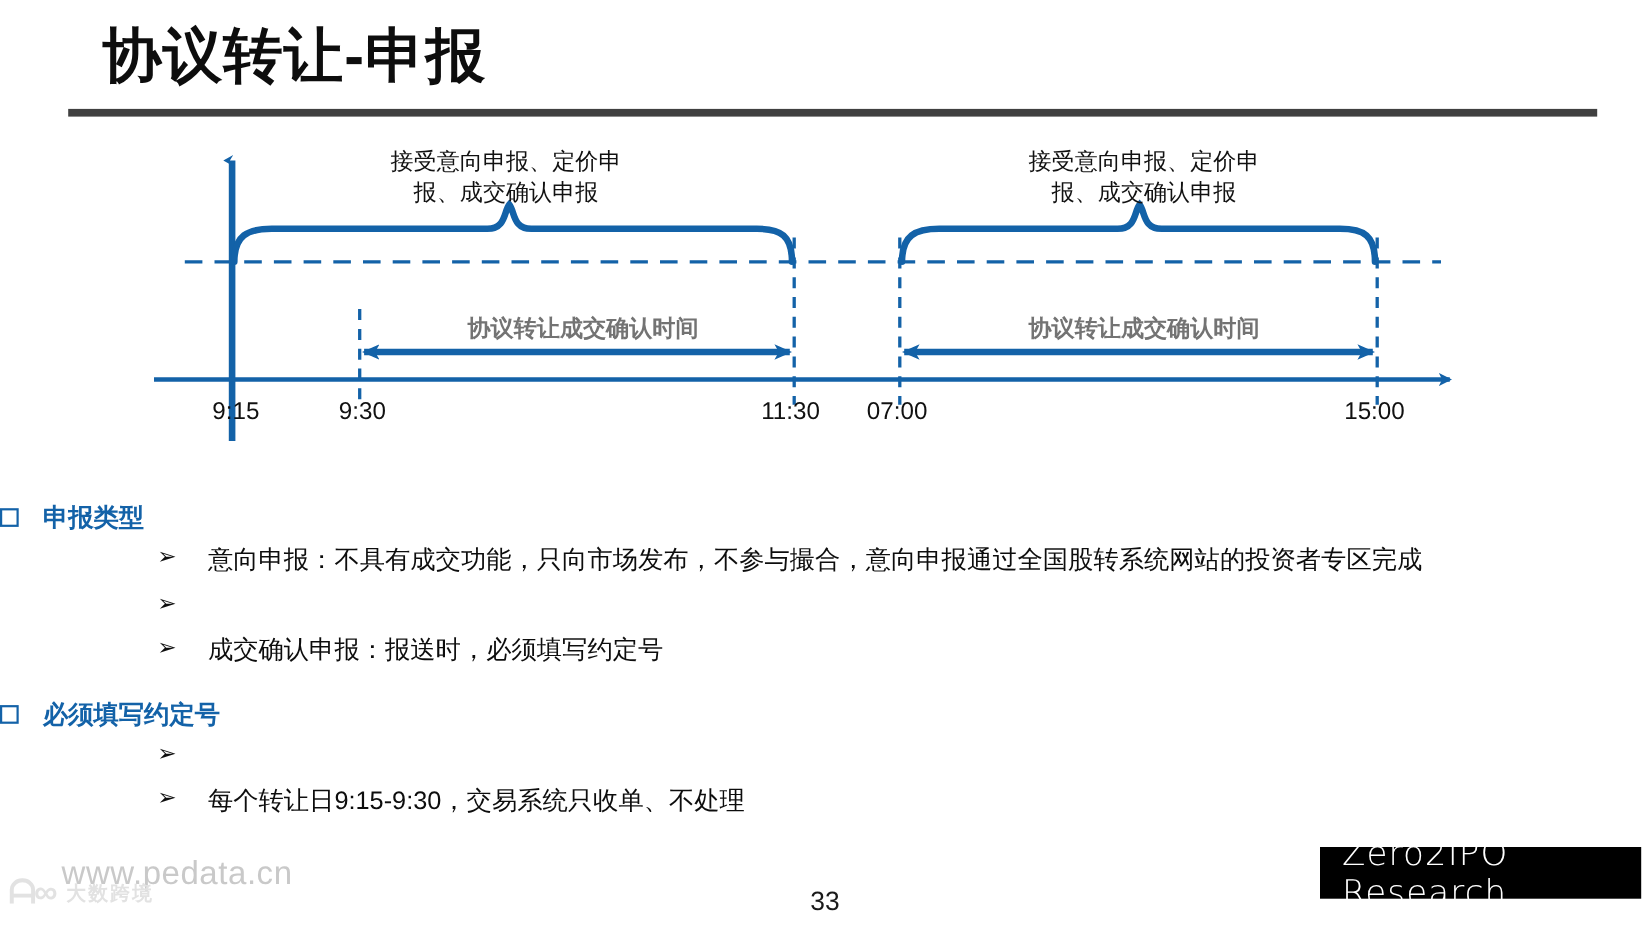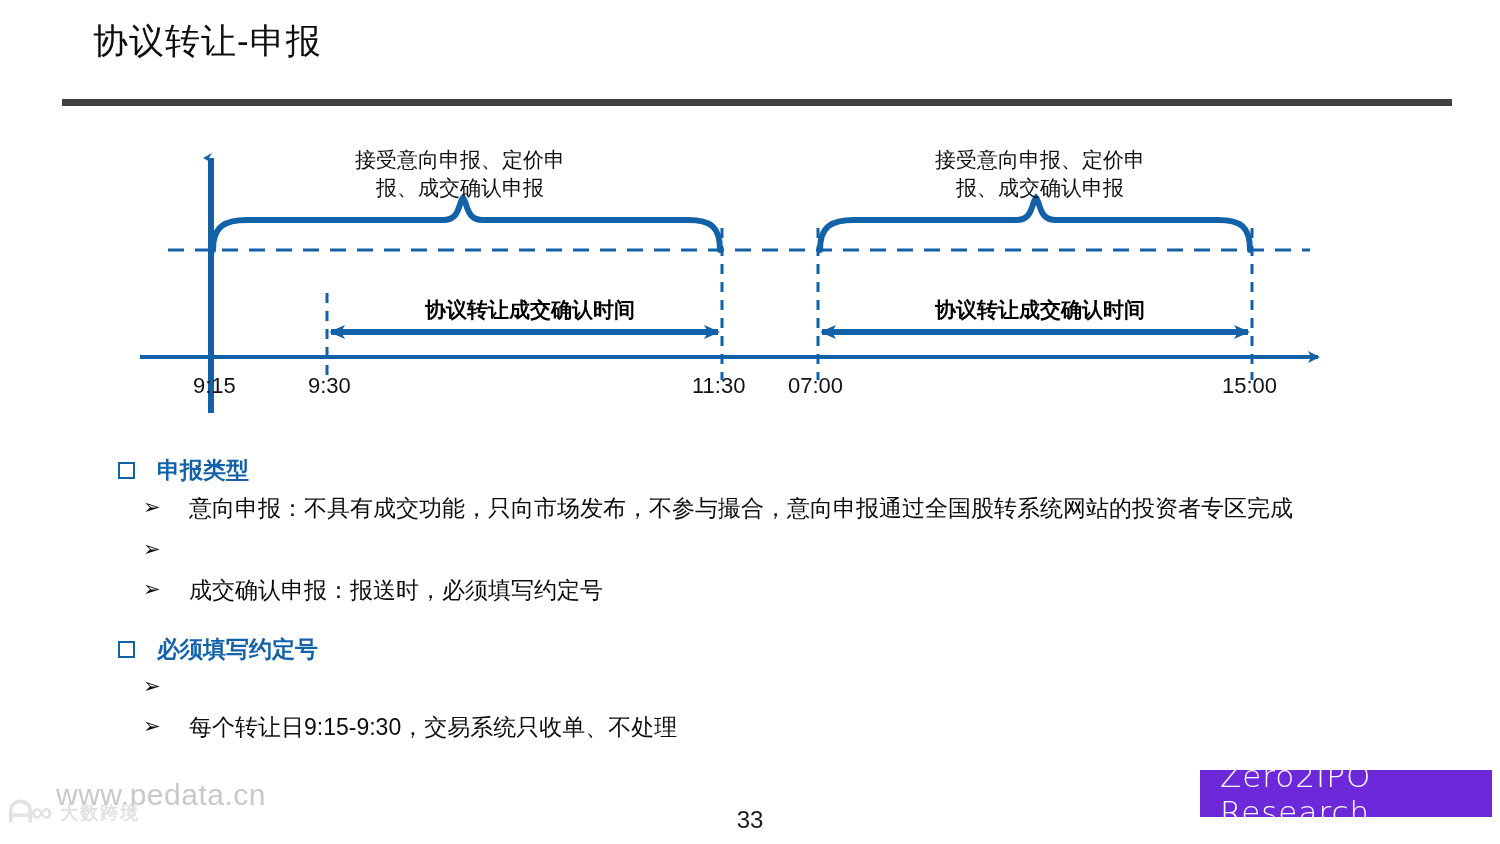--- a/index.html
+++ b/index.html
@@ -9,60 +9,60 @@
     background:#ffffff;
     font-family:"Liberation Sans","DejaVu Sans",sans-serif;
     overflow:hidden;
     position:relative;
   }
   .slide{position:absolute;inset:0;}
 
   
   .title{
     position:absolute;left:93px;top:22px;
-    font-size:35px;font-weight:400;color:#0d0d0d;
+    font-size:54px;font-weight:700;color:#0d0d0d;
     letter-spacing:1px;line-height:1.1;
     white-space:nowrap;
   }
   .title-rule{
     position:absolute;left:62px;top:99px;width:1390px;height:7px;
     background:#404040;
   }
 
   
-  .diagram{position:absolute;left:0;top:128px;width:1500px;height:300px;}
+  .diagram{position:absolute;left:0;top:116px;width:1500px;height:300px;}
   .diagram svg{display:block;}
 
   .brace-label{
     position:absolute;
     font-size:21px;color:#111;line-height:1.35;
     text-align:center;white-space:pre-line;
     font-weight:400;
   }
   .brace-label.left{left:300px;top:18px;width:320px;}
   .brace-label.right{left:880px;top:18px;width:320px;}
 
   .range-label{
     position:absolute;
-    font-size:21px;font-weight:700;color:#000000;
+    font-size:21px;font-weight:700;color:#737373;
     text-align:center;white-space:nowrap;
   }
   .range-label.left{left:330px;top:168px;width:400px;}
   .range-label.right{left:825px;top:168px;width:430px;}
 
   .tick-label{
     position:absolute;top:245px;
     font-size:22px;color:#111;white-space:nowrap;
   }
 
   
   .content{position:absolute;left:0;top:455px;width:1500px;}
   .sec-head{
     display:flex;align-items:center;
-    margin:0 0 6px 0;padding-left:118px;
+    margin:0 0 6px 0;
     color:#1362a8;font-weight:700;font-size:23px;
   }
   .sec-head .sq{
     display:inline-block;width:13px;height:13px;
     border:2.5px solid #1362a8;margin-right:22px;flex:0 0 auto;
   }
   .bullet{
     display:flex;align-items:flex-start;
     padding-left:143px;margin:0 0 9px 0;
     font-size:23px;color:#0d0d0d;line-height:1.45;
@@ -89,21 +89,21 @@
   .watermark-logo .cn{font-size:18px;font-weight:700;letter-spacing:2px;}
 
   .page-num{
     position:absolute;left:0;top:806px;width:1500px;
     text-align:center;font-size:24px;color:#1a1a1a;
   }
 
   .brand-badge{
     position:absolute;left:1200px;top:770px;
     width:292px;height:47px;
-    background:#6d28d9;
+    background:#000000;
     display:flex;align-items:center;
     padding-left:20px;box-sizing:border-box;
   }
   .brand-badge span{
     color:#ffffff;font-size:31px;font-weight:300;letter-spacing:1px;
     font-family:"DejaVu Sans",sans-serif;
   }
 </style>
 </head>
 <body>

